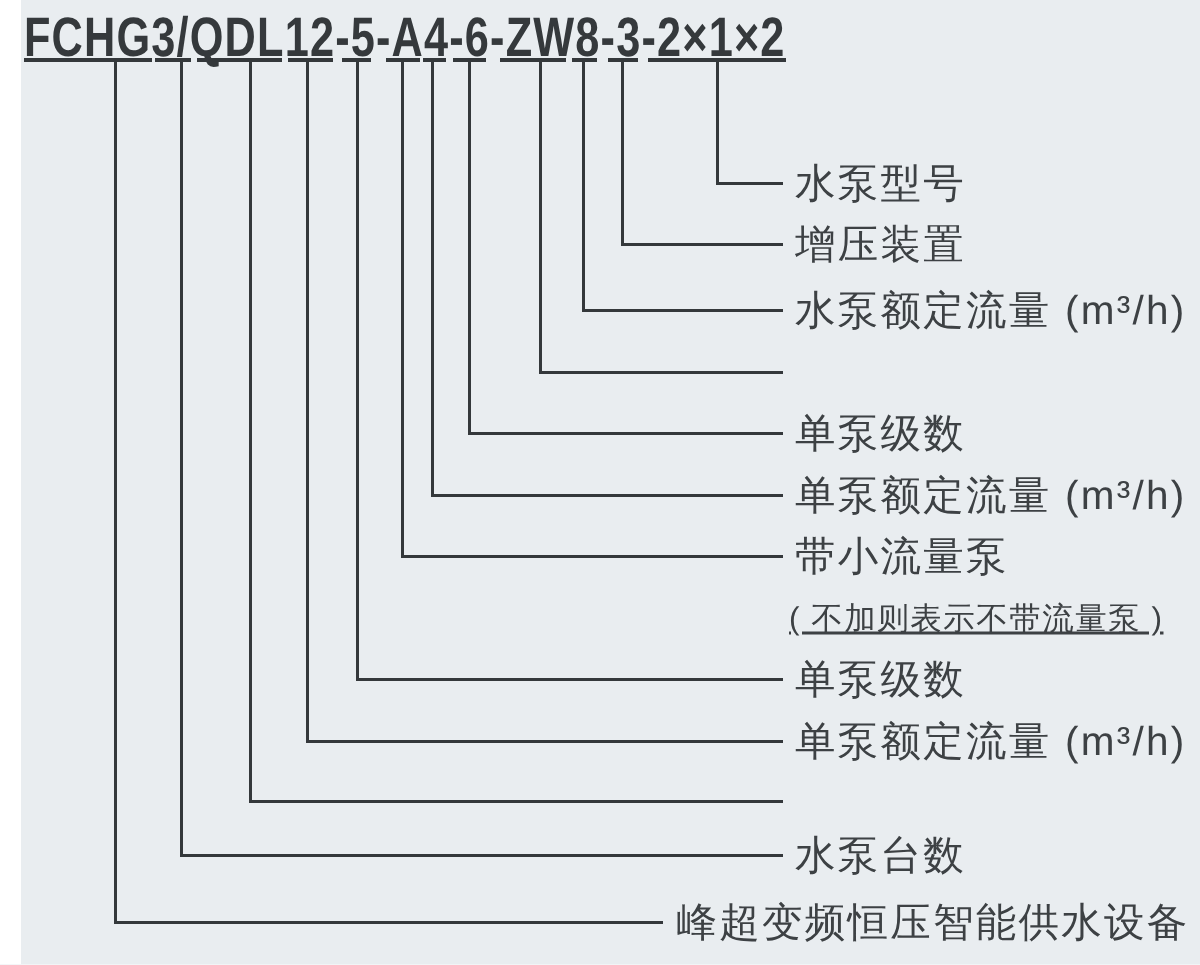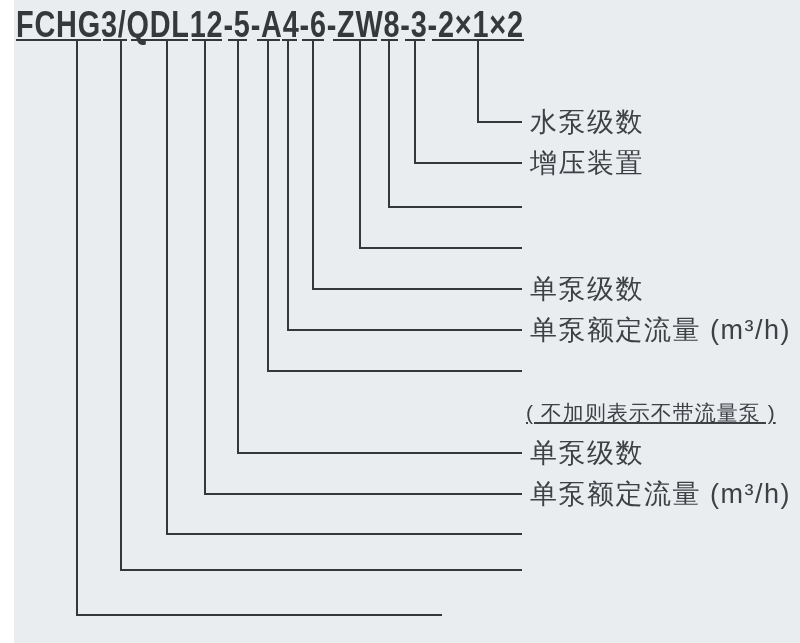--- a/index.html
+++ b/index.html
@@ -80,21 +80,25 @@
     <polyline points="299,41 299,289 508,289"></polyline>
     <polyline points="274,41 274,330 508,330"></polyline>
     <polyline points="254,41 254,371 508,371"></polyline>
     <polyline points="224,41 224,453 508,453"></polyline>
     <polyline points="191,41 191,494 508,494"></polyline>
     <polyline points="153,41 153,534 508,534"></polyline>
     <polyline points="107,41 107,570 508,570"></polyline>
     <polyline points="63,41 63,615 428,615"></polyline>
   </svg>
 
-  <div class="lbl" style="top:105px">水泵级数</div>
+  <div class="lbl" style="top:105px">水泵型号</div>
   <div class="lbl" style="top:146px">增压装置</div>
+  <div class="lbl" style="top:190px">水泵额定流量 (m³/h)</div>
   <div class="lbl" style="top:272px">单泵级数</div>
   <div class="lbl" style="top:313px">单泵额定流量 (m³/h)</div>
+  <div class="lbl" style="top:354px">带小流量泵</div>
   <div class="lbl note" style="top:398px">( 不加则表示不带流量泵 )</div>
   <div class="lbl" style="top:436px">单泵级数</div>
   <div class="lbl" style="top:477px">单泵额定流量 (m³/h)</div>
+  <div class="lbl" style="top:553px">水泵台数</div>
+  <div class="lbl bottom" style="top:598px">峰超变频恒压智能供水设备</div>
 
 </div>
 
 </body></html>

